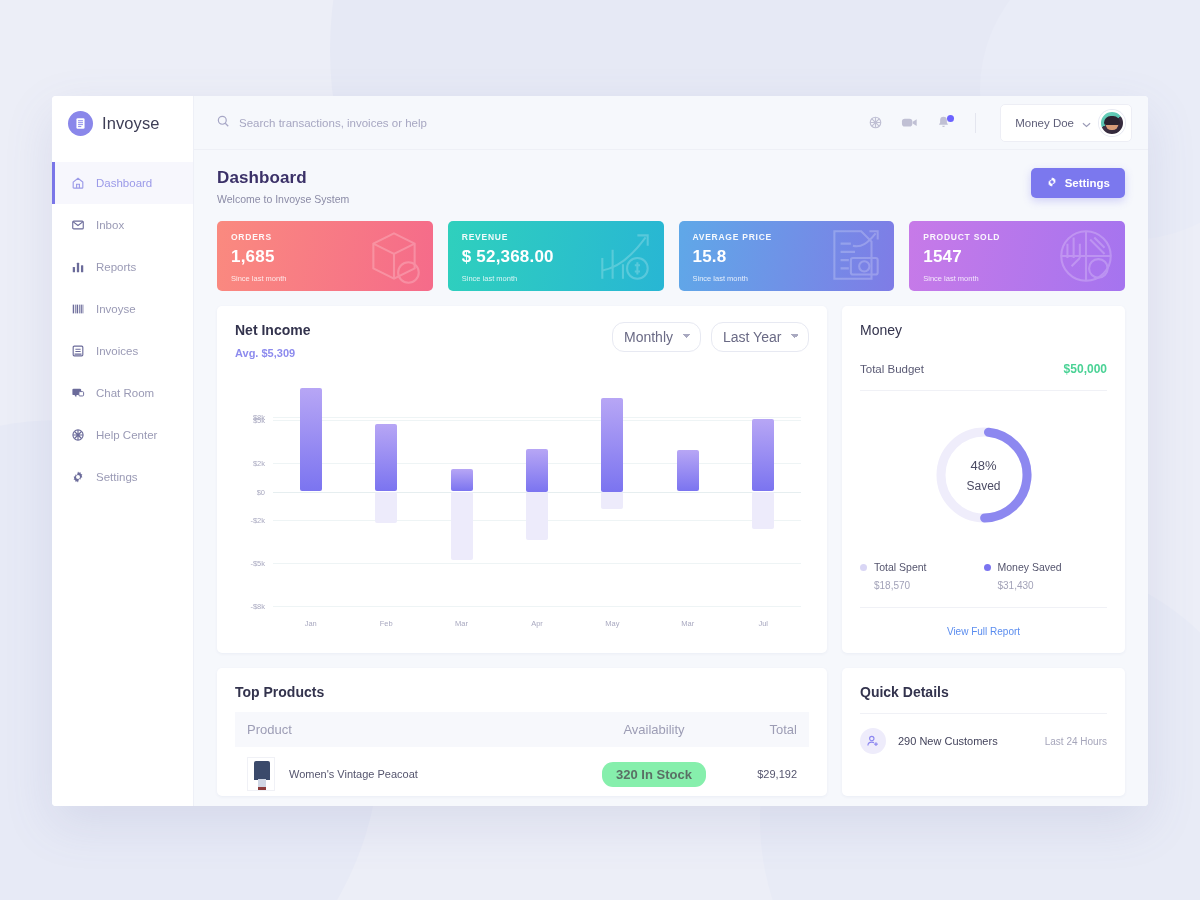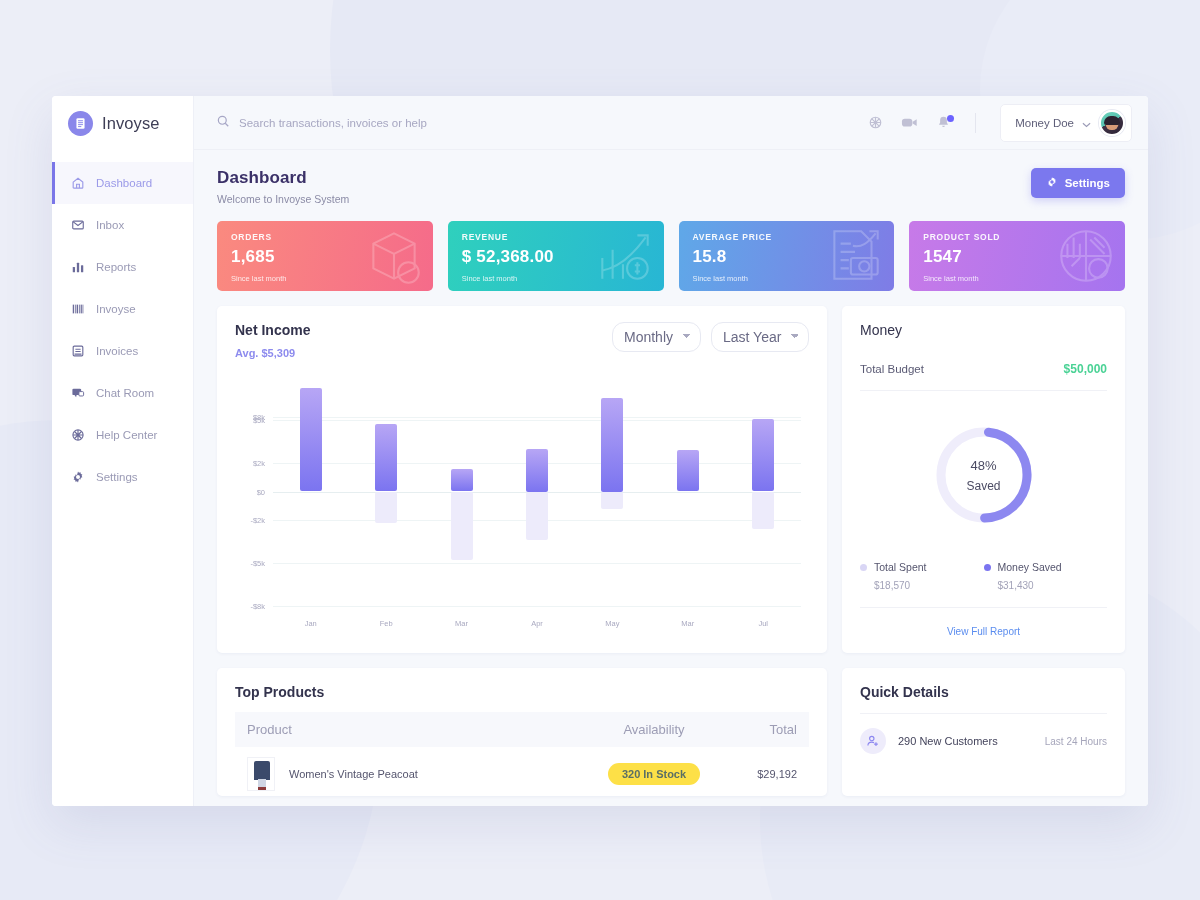--- a/index.html
+++ b/index.html
@@ -270,22 +270,22 @@
   .thumb {
     width: 28px; height: 34px; background:#fff;
     border:1px solid #f0f1f6;
     position:relative; flex:0 0 28px; overflow:hidden;
   }
   .thumb .coat { position:absolute; left:6px; top:3px; width:16px; height:19px; background:#3b4a6b; border-radius:2px 2px 0 0;}
   .thumb .legs { position:absolute; left:10px; top:21px; width:8px; height:9px; background:#cfd6e4;}
   .thumb .shoe { position:absolute; left:10px; top:29px; width:8px; height:4px; background:#8c3b3b;}
   .badge {
     display:inline-block;
-    background:#fde047; color:#5a6f65;
-    font-size: 11px; font-weight:bold;
+    background:#86efac; color:#5a6f65;
+    font-size: 13px; font-weight:bold;
     padding: 5px 14px; border-radius: 11px;
   }
   td.c-avail { text-align:center; }
   td.c-total { text-align:right; color:#55556e; }
 
   
   .qd { padding: 16px 18px 0 18px; height: 128px; overflow:hidden; }
   .qd-title { font-size: 14px; color:#33334d; font-weight:bold; }
   .qd-item {
     display:flex; align-items:center; gap:12px;

